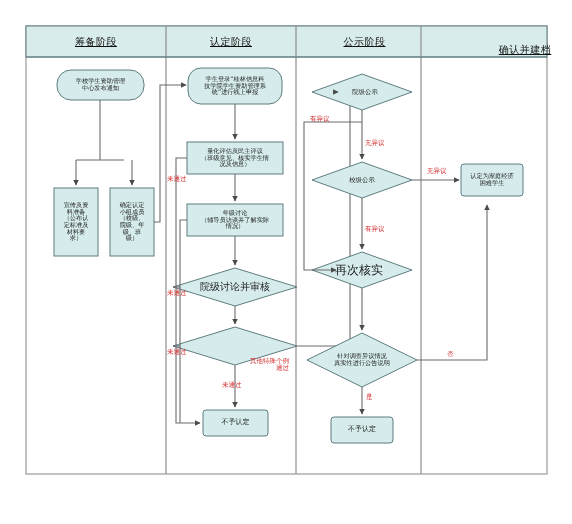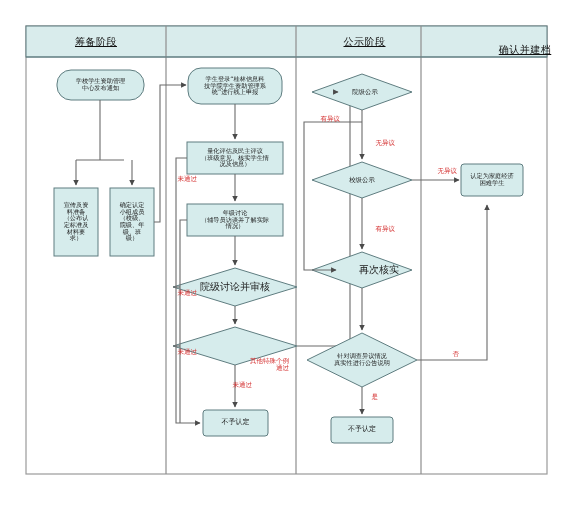--- a/index.html
+++ b/index.html
@@ -39,21 +39,21 @@
     text-align: left;
     font-size: 10px;
     color: #111111;
     letter-spacing: 0.5px;
     text-decoration: underline;
   }
   .edge-label {
     position: absolute;
     color: #d42f2f;
     font-size: 6.5px;
-    text-align: right;
+    text-align: left;
     line-height: 1.15;
     white-space: pre-line;
     pointer-events: none;
   }
 </style>
 </head>
 <body>
 
 <div id="canvas">
 
@@ -165,20 +165,21 @@
 
       <path d="M412,180 L459,180" stroke="#6b6b6b" stroke-width="1.1" fill="none" marker-end="url(#arrow)"></path>
     </g>
 
     <g>
       <rect x="461" y="164" width="62" height="32" rx="3" ry="3" fill="#d6ecec" stroke="#5f7d80" stroke-width="1"></rect>
     </g>
   </svg>
 
   <div class="swim-title" style="left:26px; top:26px; width:140px; height:31px;">筹备阶段</div>
+  <div class="swim-title" style="left:166px; top:26px; width:130px; height:31px;">认定阶段</div>
   <div class="swim-title" style="left:296px; top:26px; width:137px; height:31px;">公示阶段</div>
   <div class="swim-title" style="left:421px; top:34px; width:120px; height:31px;margin-left:44px;">确认并建档</div>
 
   <div class="node-label" style="left:57px; top:70px; width:87px; height:30px; font-size:6.2px;">学校学生资助管理
 中心发布通知</div>
 
   <div class="node-label" style="left:54px; top:188px; width:44px; height:68px; font-size:6.2px;">宣传及资
 料准备
 （公布认
 定标准及
@@ -206,21 +207,21 @@
 
   <div class="node-label" style="left:190px; top:278px; width:90px; height:18px; font-size:10px;">院级讨论并审核</div>
 
 
   <div class="node-label" style="left:203px; top:410px; width:65px; height:26px; font-size:7px;">不予认定</div>
 
   <div class="node-label" style="left:328px; top:83px; width:74px; height:18px; font-size:6.4px;">院级公示</div>
 
   <div class="node-label" style="left:325px; top:171px; width:74px; height:18px; font-size:6.4px;">校级公示</div>
 
-  <div class="node-label" style="left:342px; top:261px; width:74px; height:18px; font-size:10px;">再次核实</div>
+  <div class="node-label" style="left:322px; top:261px; width:74px; height:18px; font-size:12px;">再次核实</div>
 
   <div class="node-label" style="left:310px; top:348px; width:104px; height:24px; font-size:6.2px;">针对调查异议情况
 真实性进行公告说明</div>
 
   <div class="node-label" style="left:331px; top:417px; width:62px; height:26px; font-size:7px;">不予认定</div>
 
   <div class="node-label" style="left:461px; top:164px; width:62px; height:32px; font-size:6.2px;">认定为家庭经济
 困难学生</div>
 
   <div class="edge-label" style="left:167px; top:176px; width:30px;">未通过</div>

